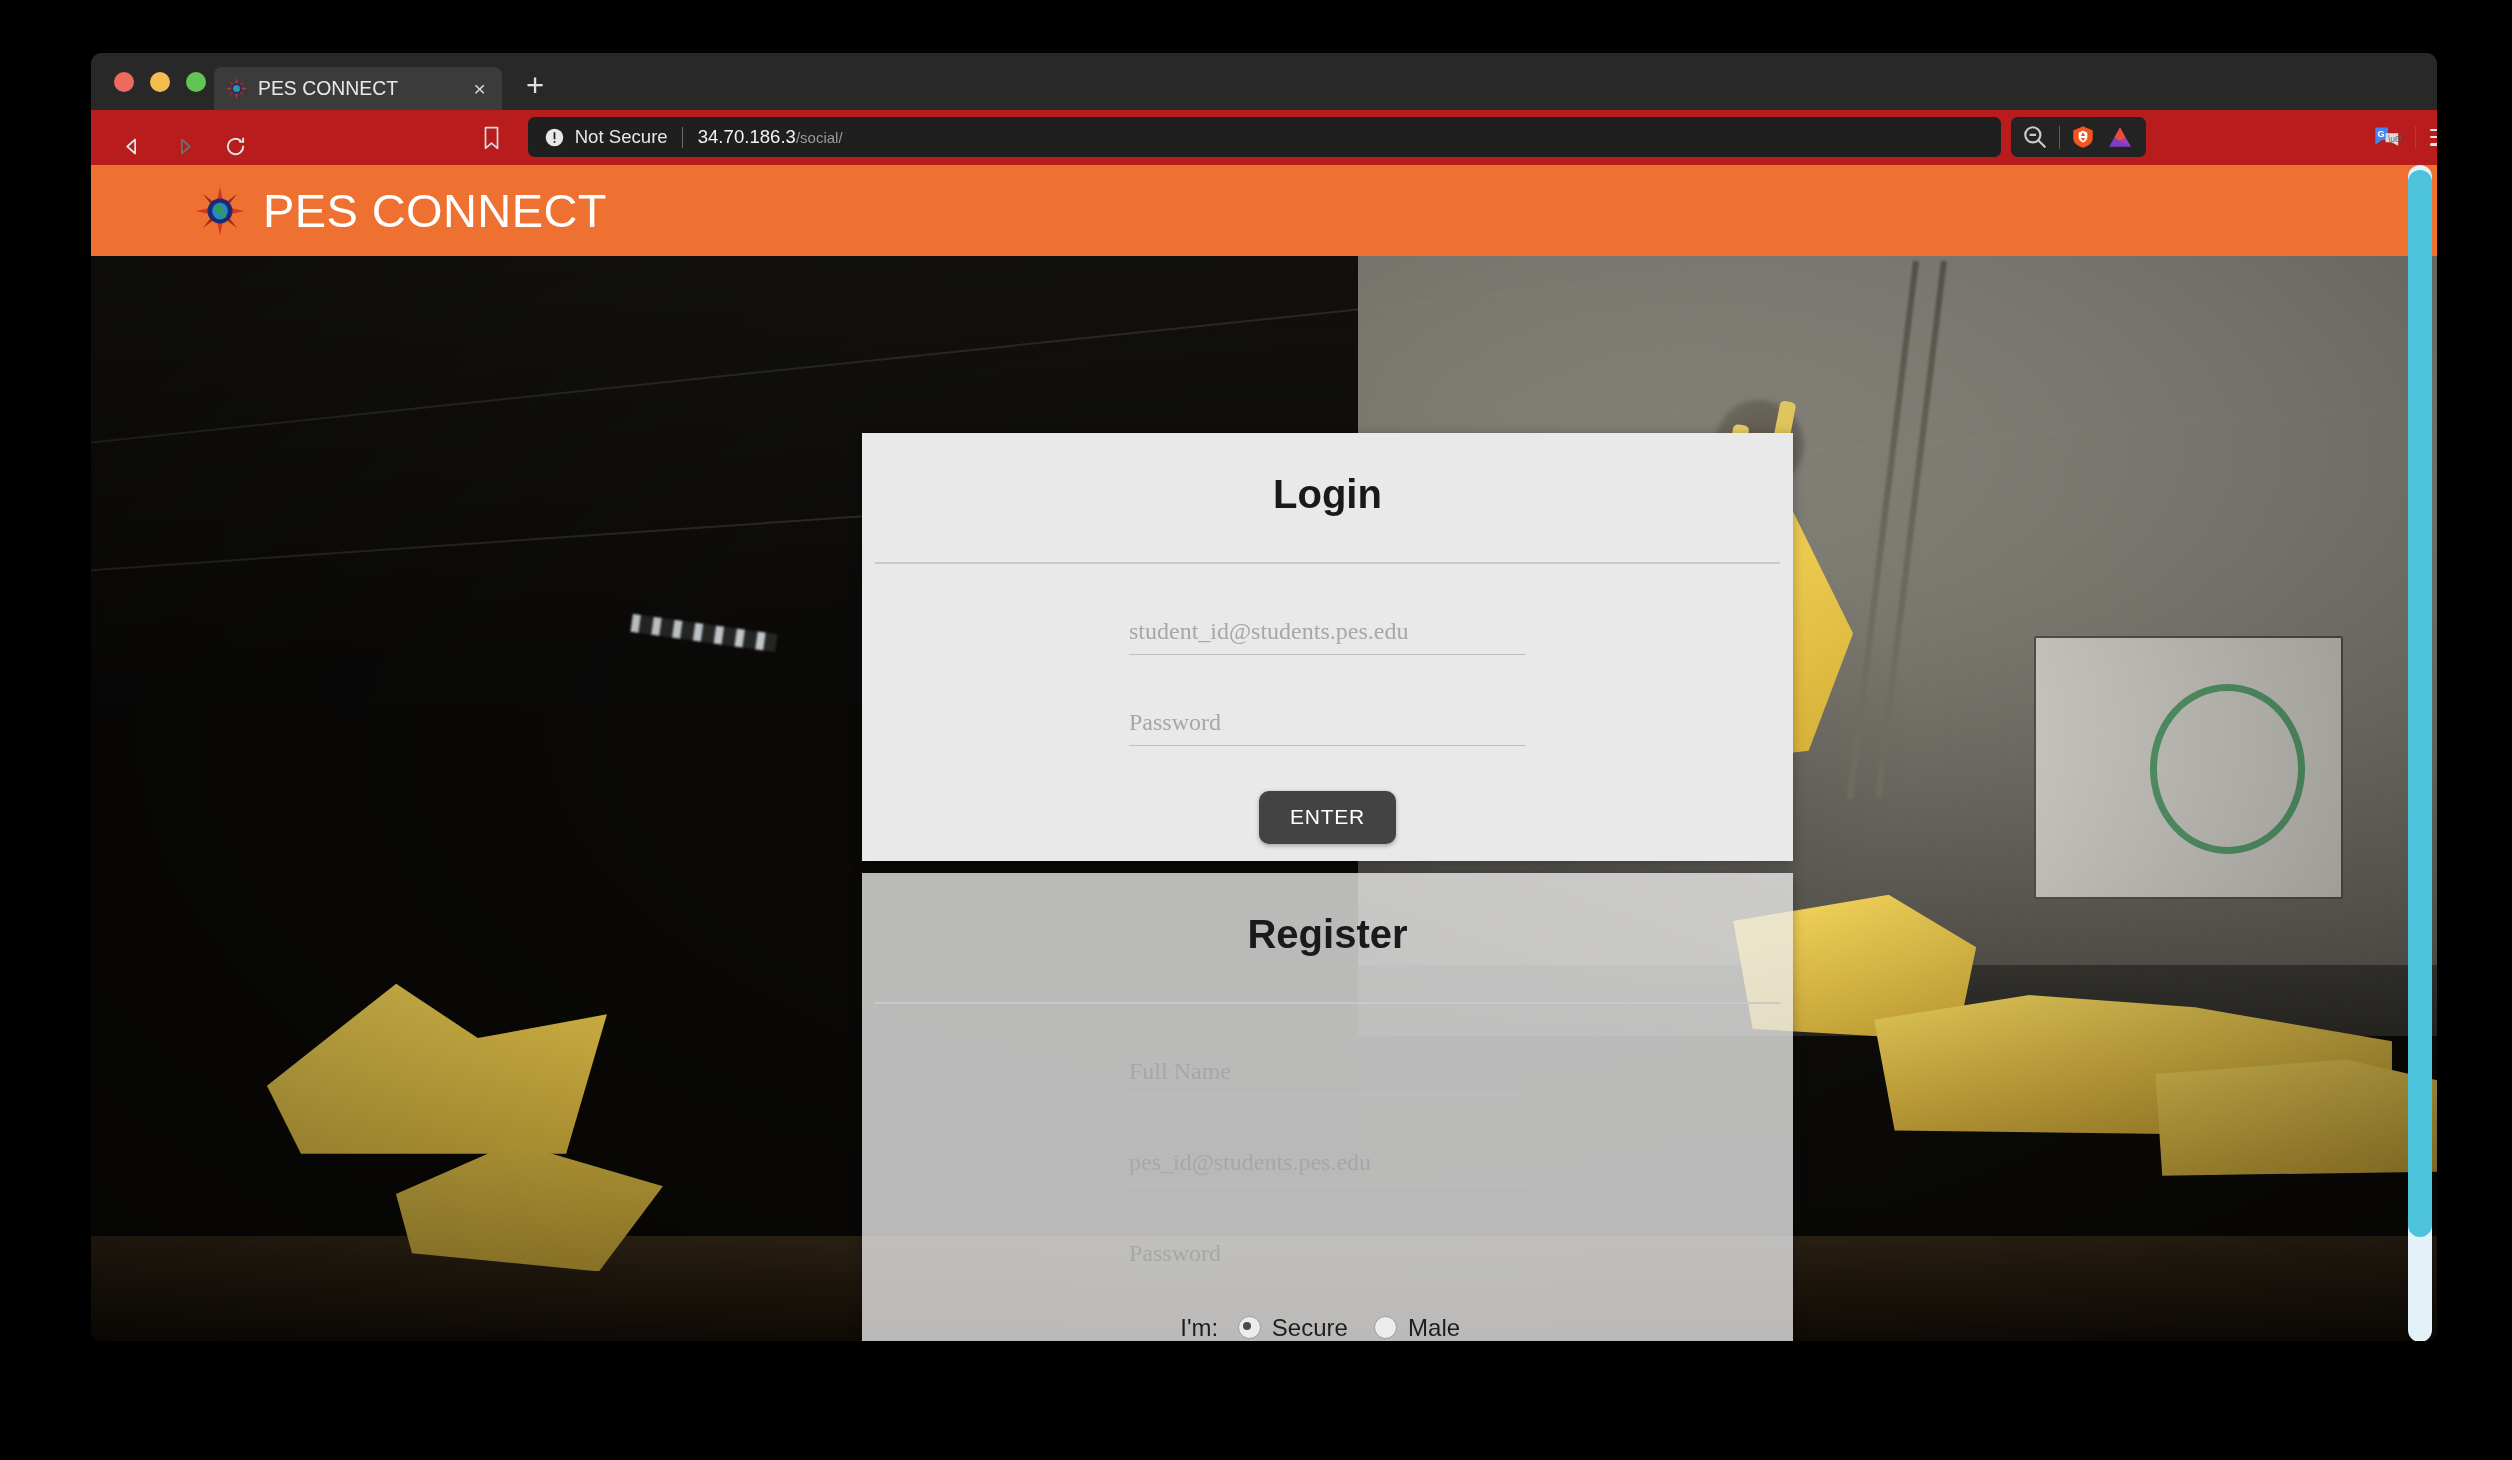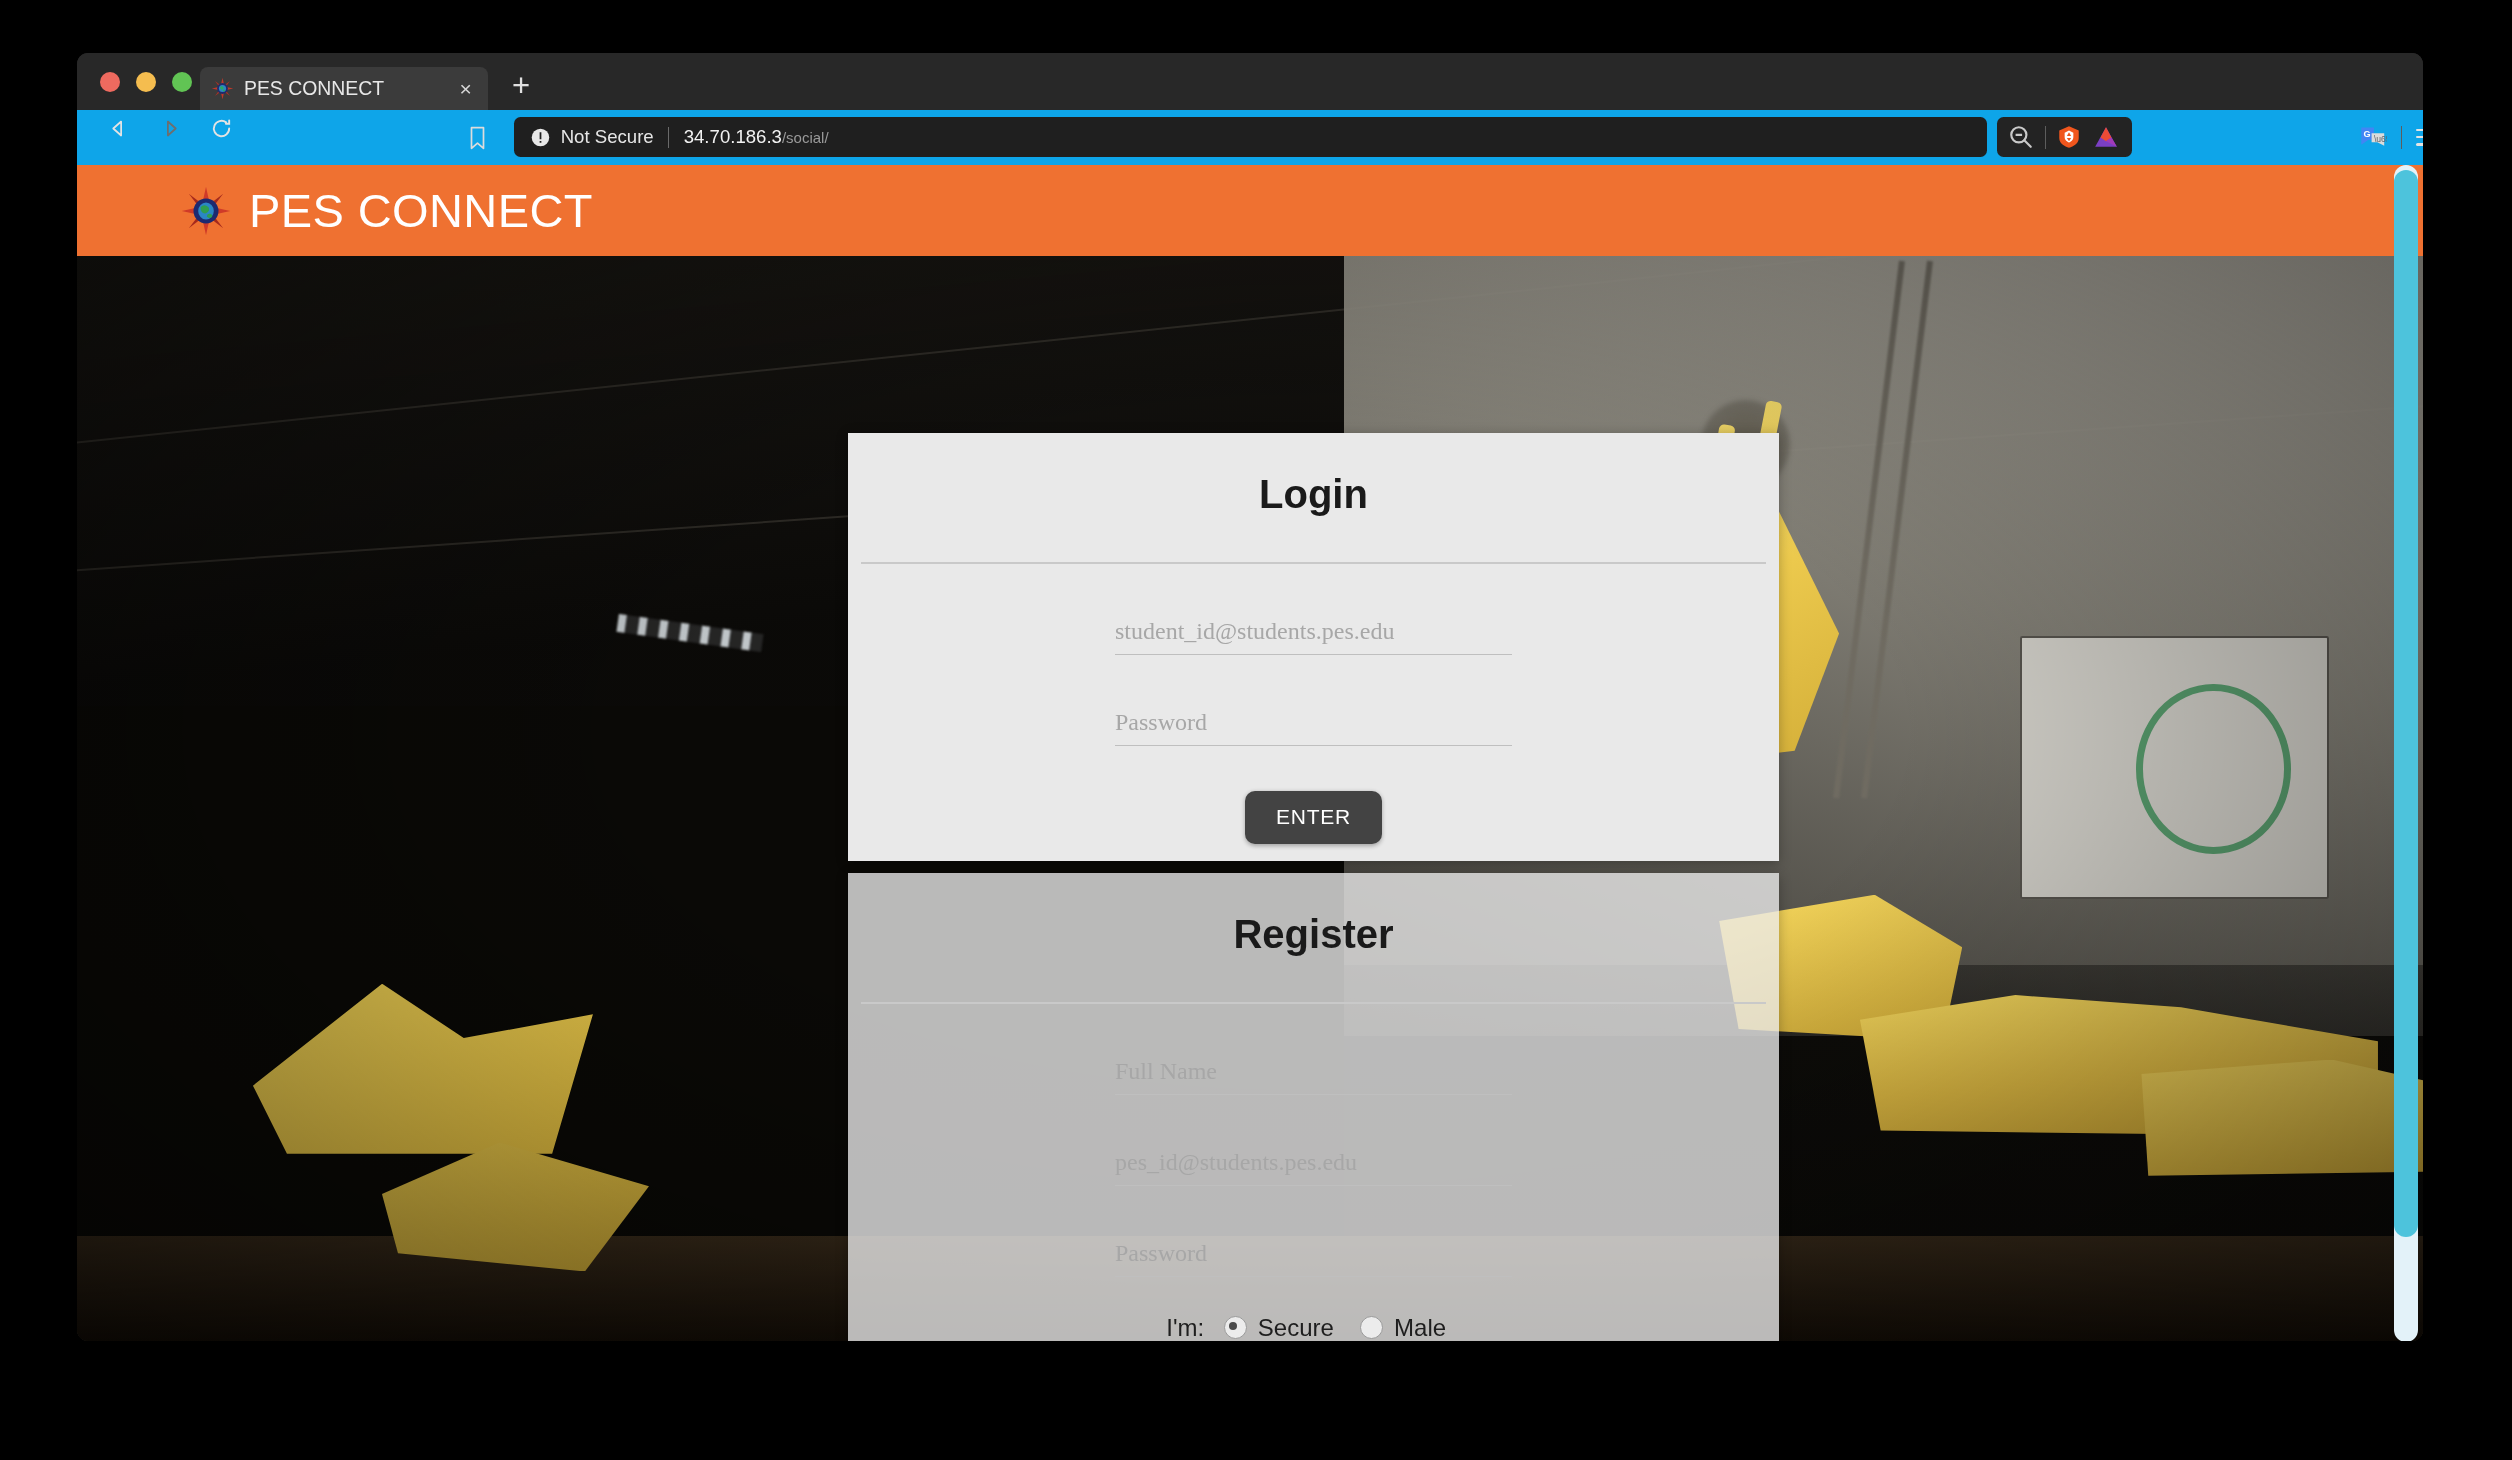--- a/index.html
+++ b/index.html
@@ -8,21 +8,21 @@
     width: 2512px;
     height: 1460px;
     background: #000000;
     overflow: hidden;
     font-family: "Liberation Sans", sans-serif;
   }
 
   
   .window {
     position: absolute;
-    left: 77px;
+    left: 91px;
     top: 53px;
     width: 2346px;
     height: 1288px;
     background: #2b2b2b;
     border-radius: 11.3px;
     overflow: hidden;
     box-shadow: 0 8px 32px rgba(0,0,0,0.6);
   }
 
   
@@ -79,23 +79,23 @@
     font-size: 31px;
     line-height: 24px;
     cursor: pointer;
     font-weight: 300;
   }
 
   
   .toolbar {
     position: relative;
     height: 55px;
-    background: #0ea5e9;
-    display: flex;
-    align-items: flex-start;
+    background: #b91c1c;
+    display: flex;
+    align-items: flex-end;
   }
   .navbtn {
     width: 37px; height: 37px;
     margin-left: 14.6px;
     display: flex; align-items: center; justify-content: center;
     cursor: pointer;
   }
   .navbtn:first-child { margin-left: 23px; }
   .bookmark-btn {
     position: absolute;

